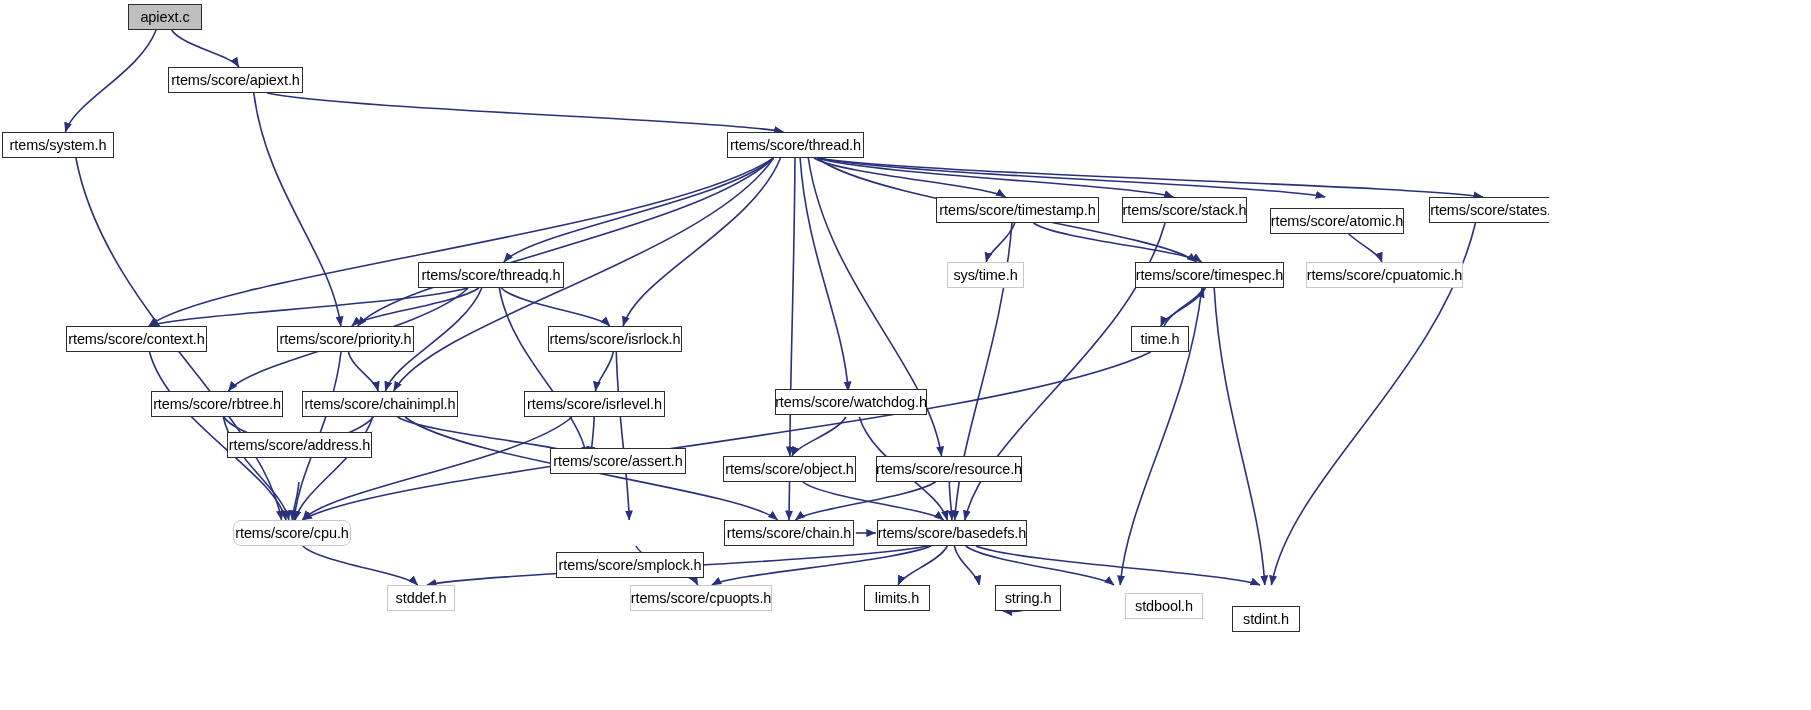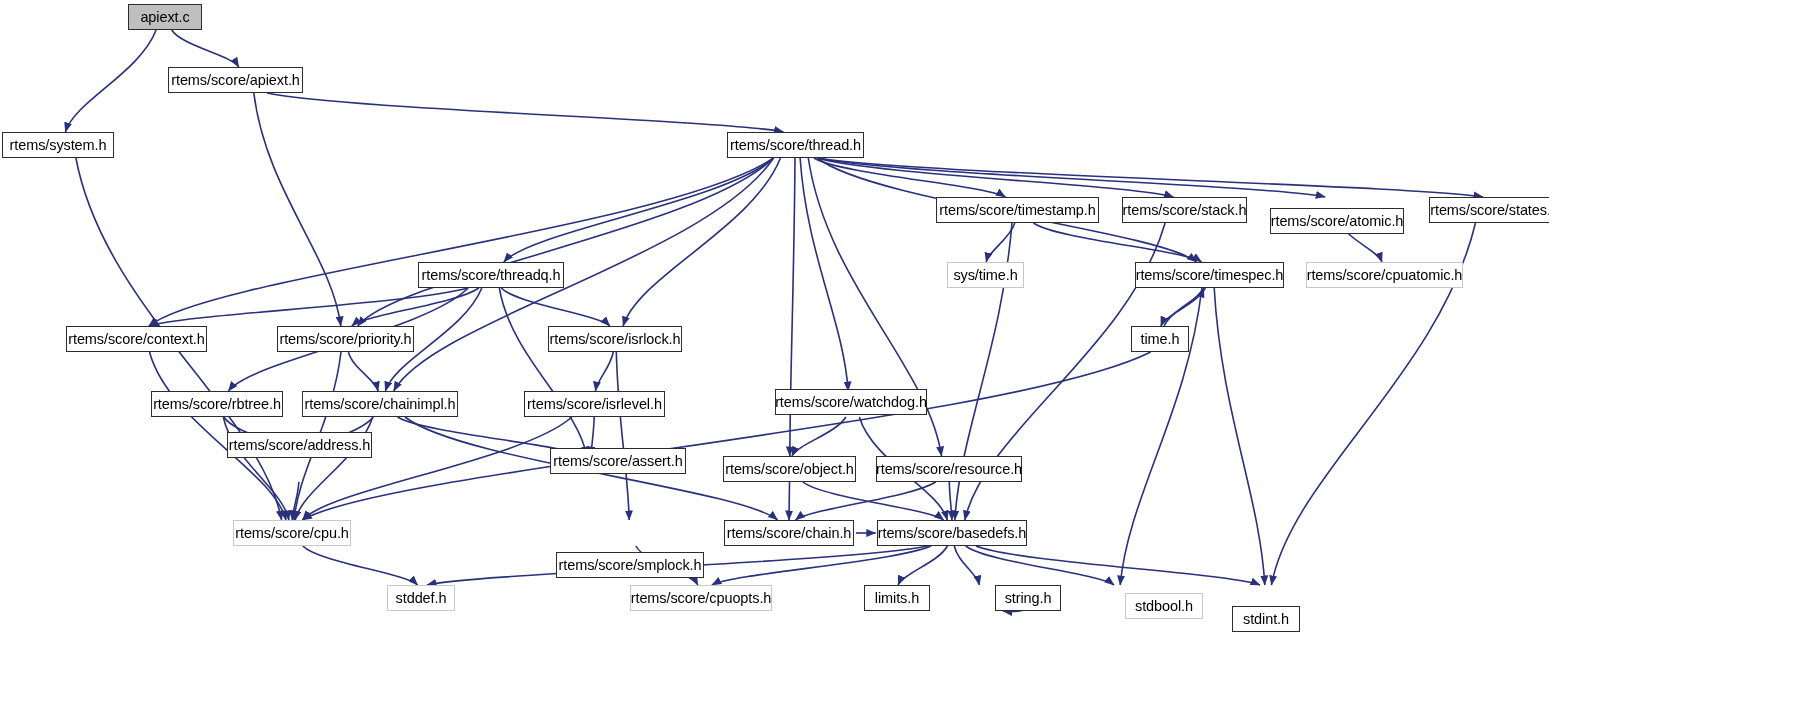--- a/index.html
+++ b/index.html
@@ -196,21 +196,21 @@
       </div>
       <div class="node" style="left: 523px; top: 448px; width: 136px; margin-left: 27px;">
         <span class="label">rtems/score/assert.h</span>
       </div>
       <div class="node" style="left: 723px; top: 456px; width: 133px;">
         <span class="label">rtems/score/object.h</span>
       </div>
       <div class="node" style="left: 876px; top: 456px; width: 146px;">
         <span class="label">rtems/score/resource.h</span>
       </div>
-      <div class="node system" style="left: 233px; top: 520px; width: 118px;">
+      <div class="node system" style="left: 233px; top: 520px; width: 118px; border-radius: 8px;">
         <span class="label">rtems/score/cpu.h</span>
       </div>
       <div class="node" style="left: 556px; top: 520px; width: 148px; margin-top: 32px;">
         <span class="label">rtems/score/smplock.h</span>
       </div>
       <div class="node" style="left: 724px; top: 520px; width: 130px;">
         <span class="label">rtems/score/chain.h</span>
       </div>
       <div class="node" style="left: 877px; top: 520px; width: 150px;">
         <span class="label">rtems/score/basedefs.h</span>

